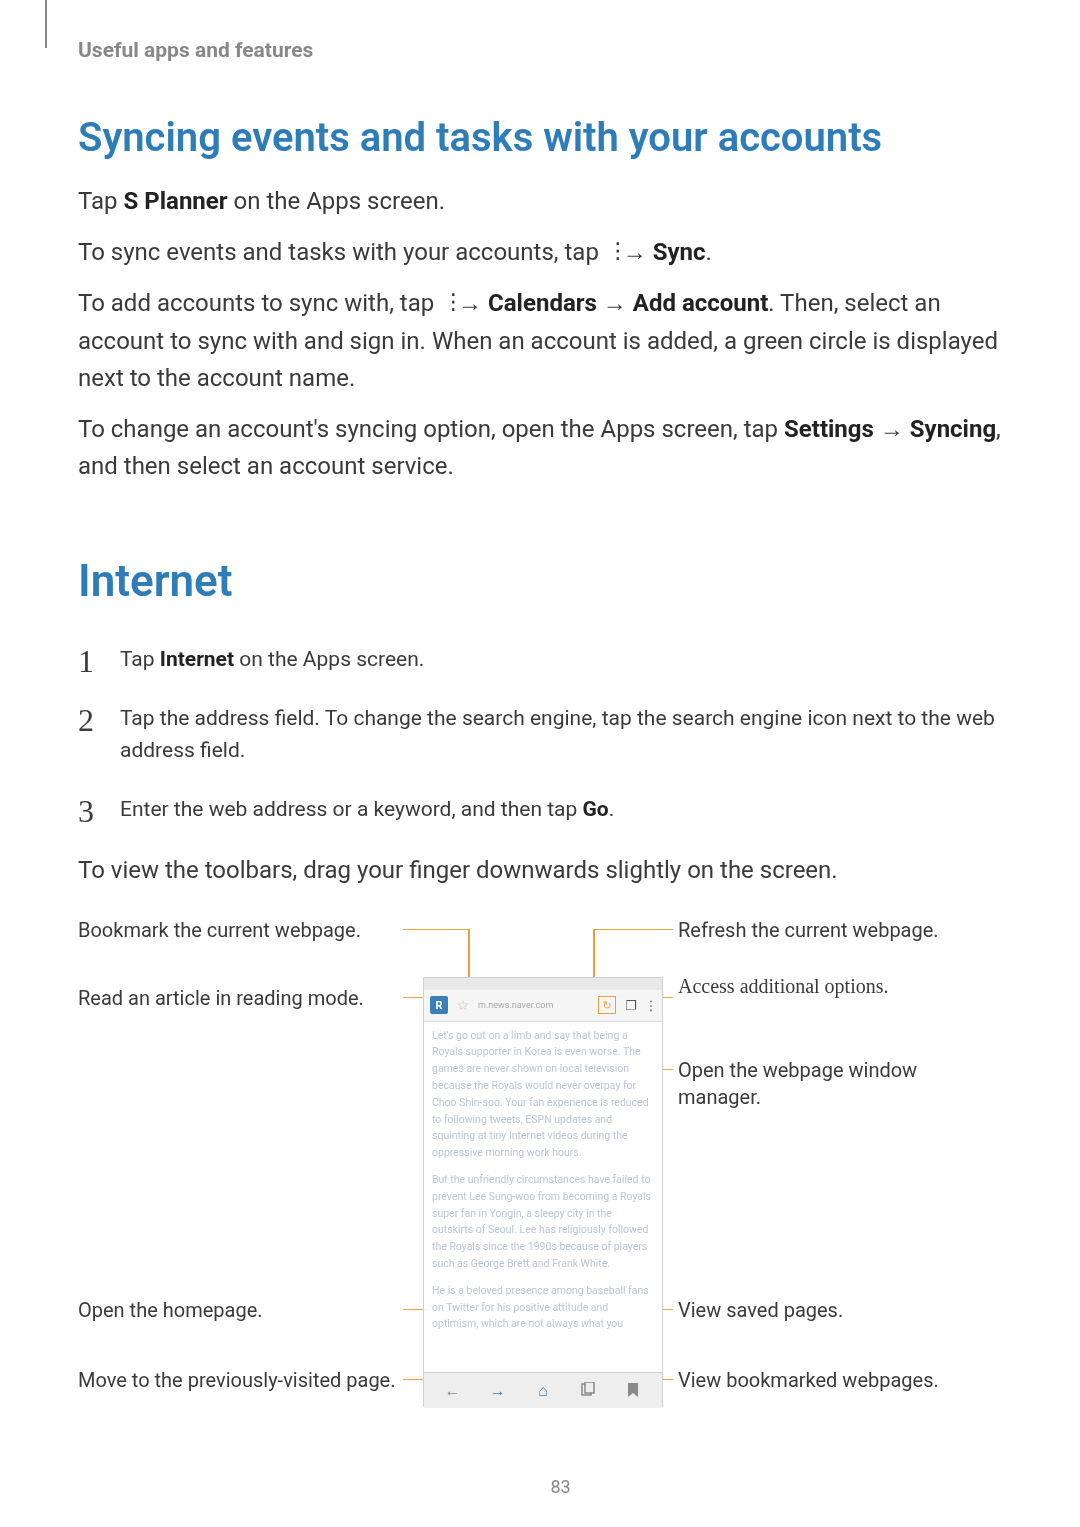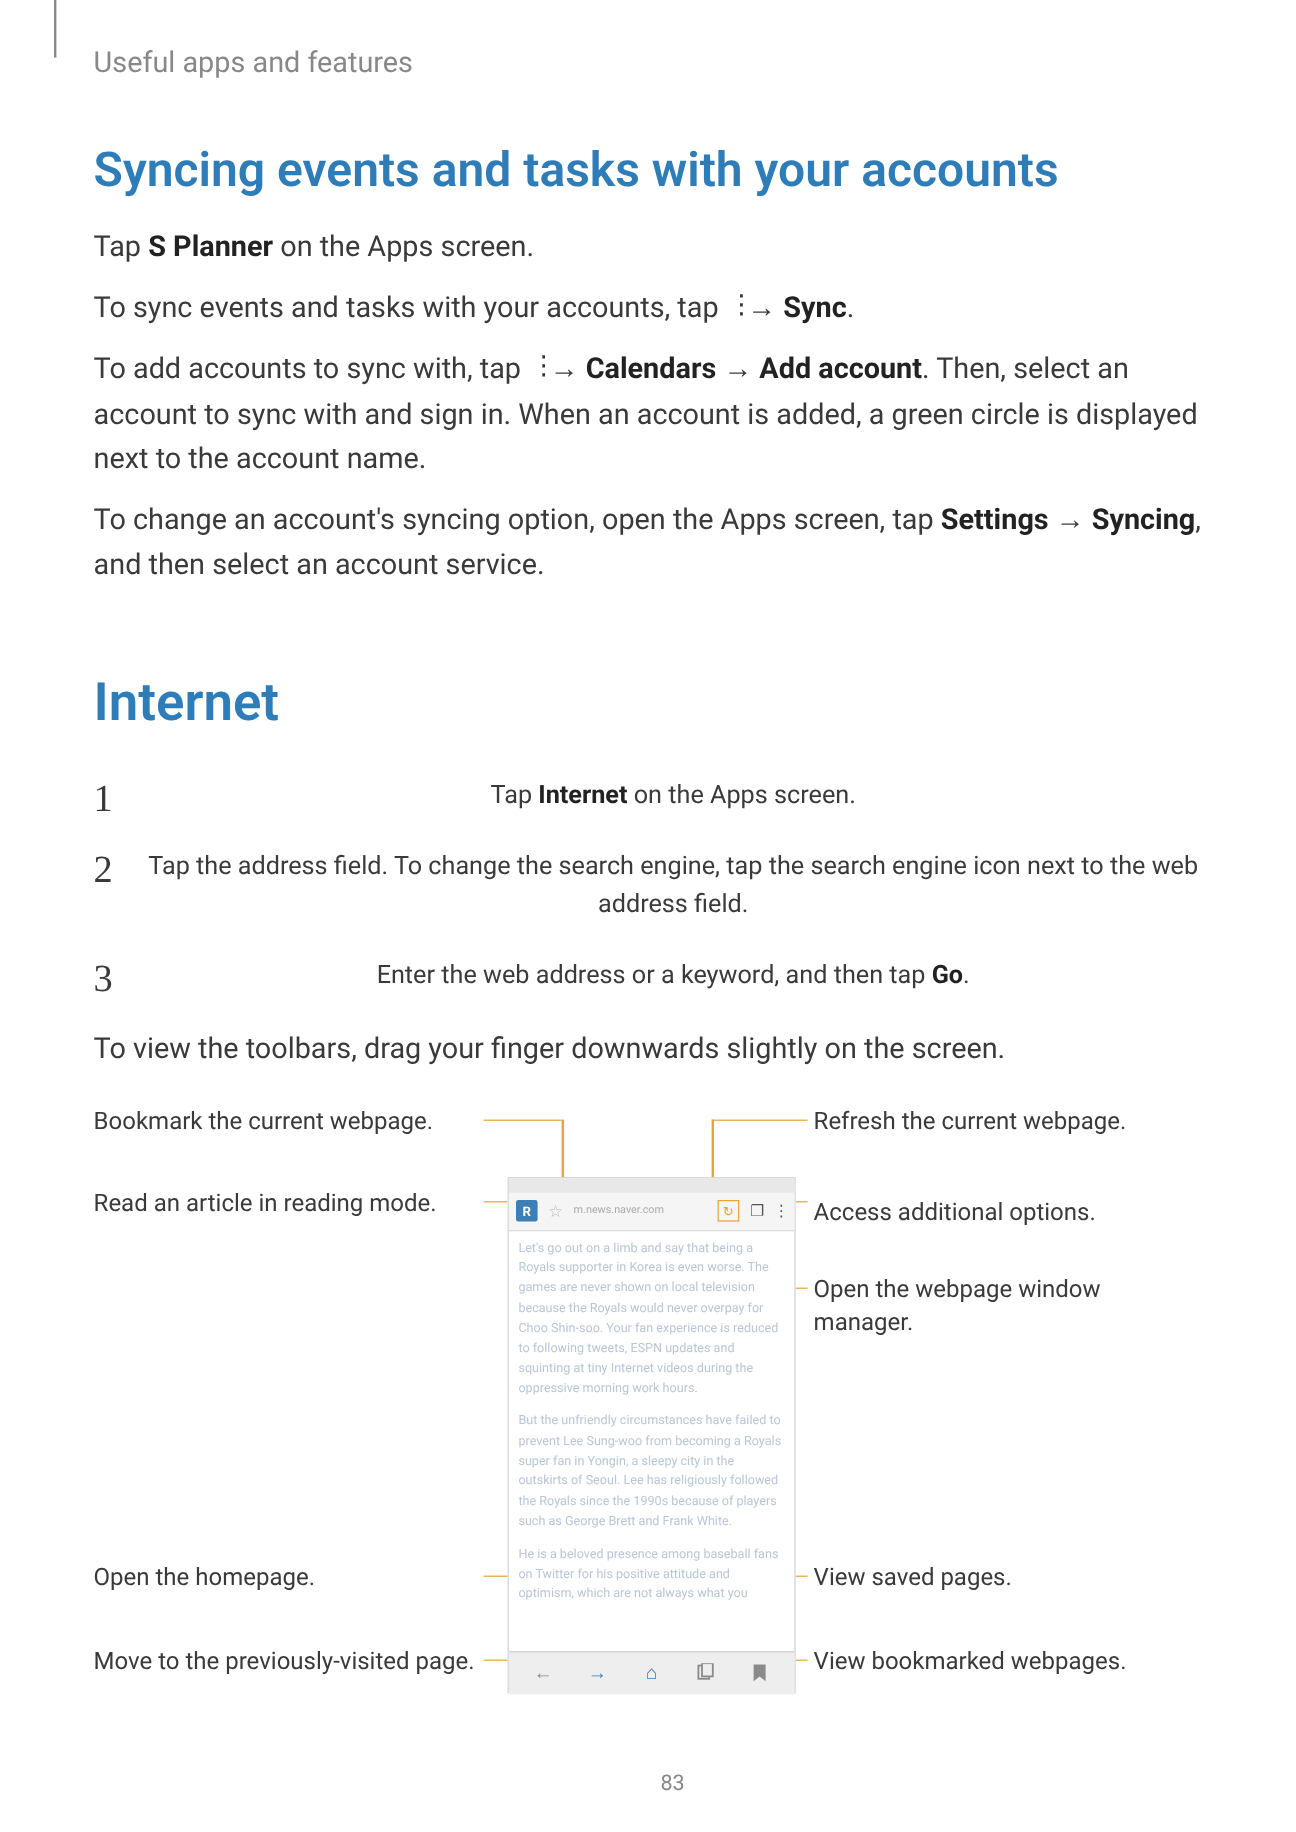--- a/index.html
+++ b/index.html
@@ -16,23 +16,23 @@
   }
   .left-rule {
     position: absolute;
     top: 0;
     left: 45px;
     width: 2px;
     height: 48px;
     background: #888;
   }
   .breadcrumb {
-    font-size: 24px;
+    font-size: 21px;
     color: #888;
-    font-weight: 400;
+    font-weight: 700;
     margin-bottom: 52px;
   }
   h2.section-heading {
     color: #2e7cb8;
     font-size: 40px;
     font-weight: 600;
     margin-bottom: 22px;
   }
   h1.chapter-heading {
     color: #2e7cb8;
@@ -62,21 +62,20 @@
     line-height: 18px;
     color: #333;
     position: absolute;
     top: -2px;
     left: 0;
   }
   ol.steps {
     list-style: none;
     counter-reset: step;
     margin-bottom: 18px;
-    text-align: center;
   }
   ol.steps li {
     counter-increment: step;
     position: relative;
     padding-left: 42px;
     font-size: 21px;
     line-height: 1.55;
     margin-bottom: 26px;
   }
   ol.steps li::before {
@@ -216,21 +215,21 @@
   <p class="para">To view the toolbars, drag your finger downwards slightly on the screen.</p>
 
   <div class="diagram-wrap">
 
     <div class="callout left" style="left:0; top:0; width:320px;">Bookmark the current webpage.</div>
     <div class="callout left" style="left:0; top:68px; width:320px;">Read an article in reading mode.</div>
     <div class="callout left" style="left:0; top:380px; width:320px;">Open the homepage.</div>
     <div class="callout left" style="left:0; top:450px; width:320px;">Move to the previously-visited page.</div>
 
     <div class="callout right" style="left:600px; top:0; width:320px;">Refresh the current webpage.</div>
-    <div class="callout right" style="left:600px; top:76px; width:320px;">Access additional options.</div>
+    <div class="callout right" style="left:600px; top:56px; width:320px;font-family:Liberation Serif, serif;">Access additional options.</div>
     <div class="callout right" style="left:600px; top:140px; width:320px;">Open the webpage window manager.</div>
     <div class="callout right" style="left:600px; top:380px; width:320px;">View saved pages.</div>
     <div class="callout right" style="left:600px; top:450px; width:320px;">View bookmarked webpages.</div>
 
     <div class="lead-line lead-horiz" style="left:325px; top:12px; width:65px;"></div>
     <div class="lead-line lead-vert" style="left:390px; top:12px; height:74px;"></div>
 
     <div class="lead-line lead-horiz" style="left:325px; top:80px; width:30px;"></div>
 
     <div class="lead-line lead-horiz" style="left:325px; top:392px; width:100px;"></div>

